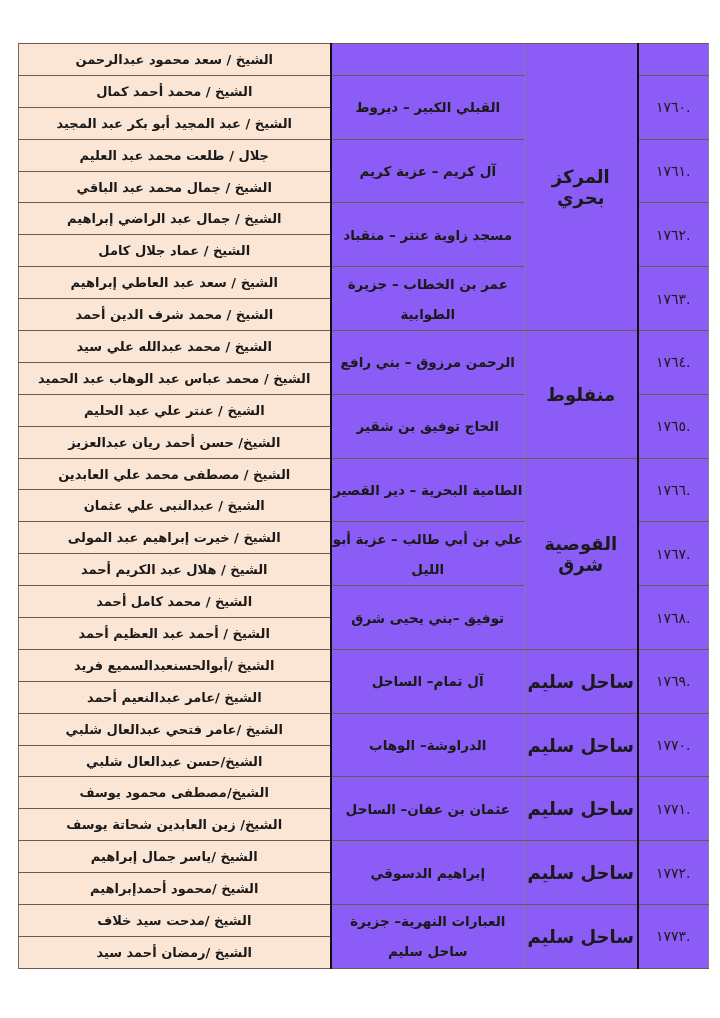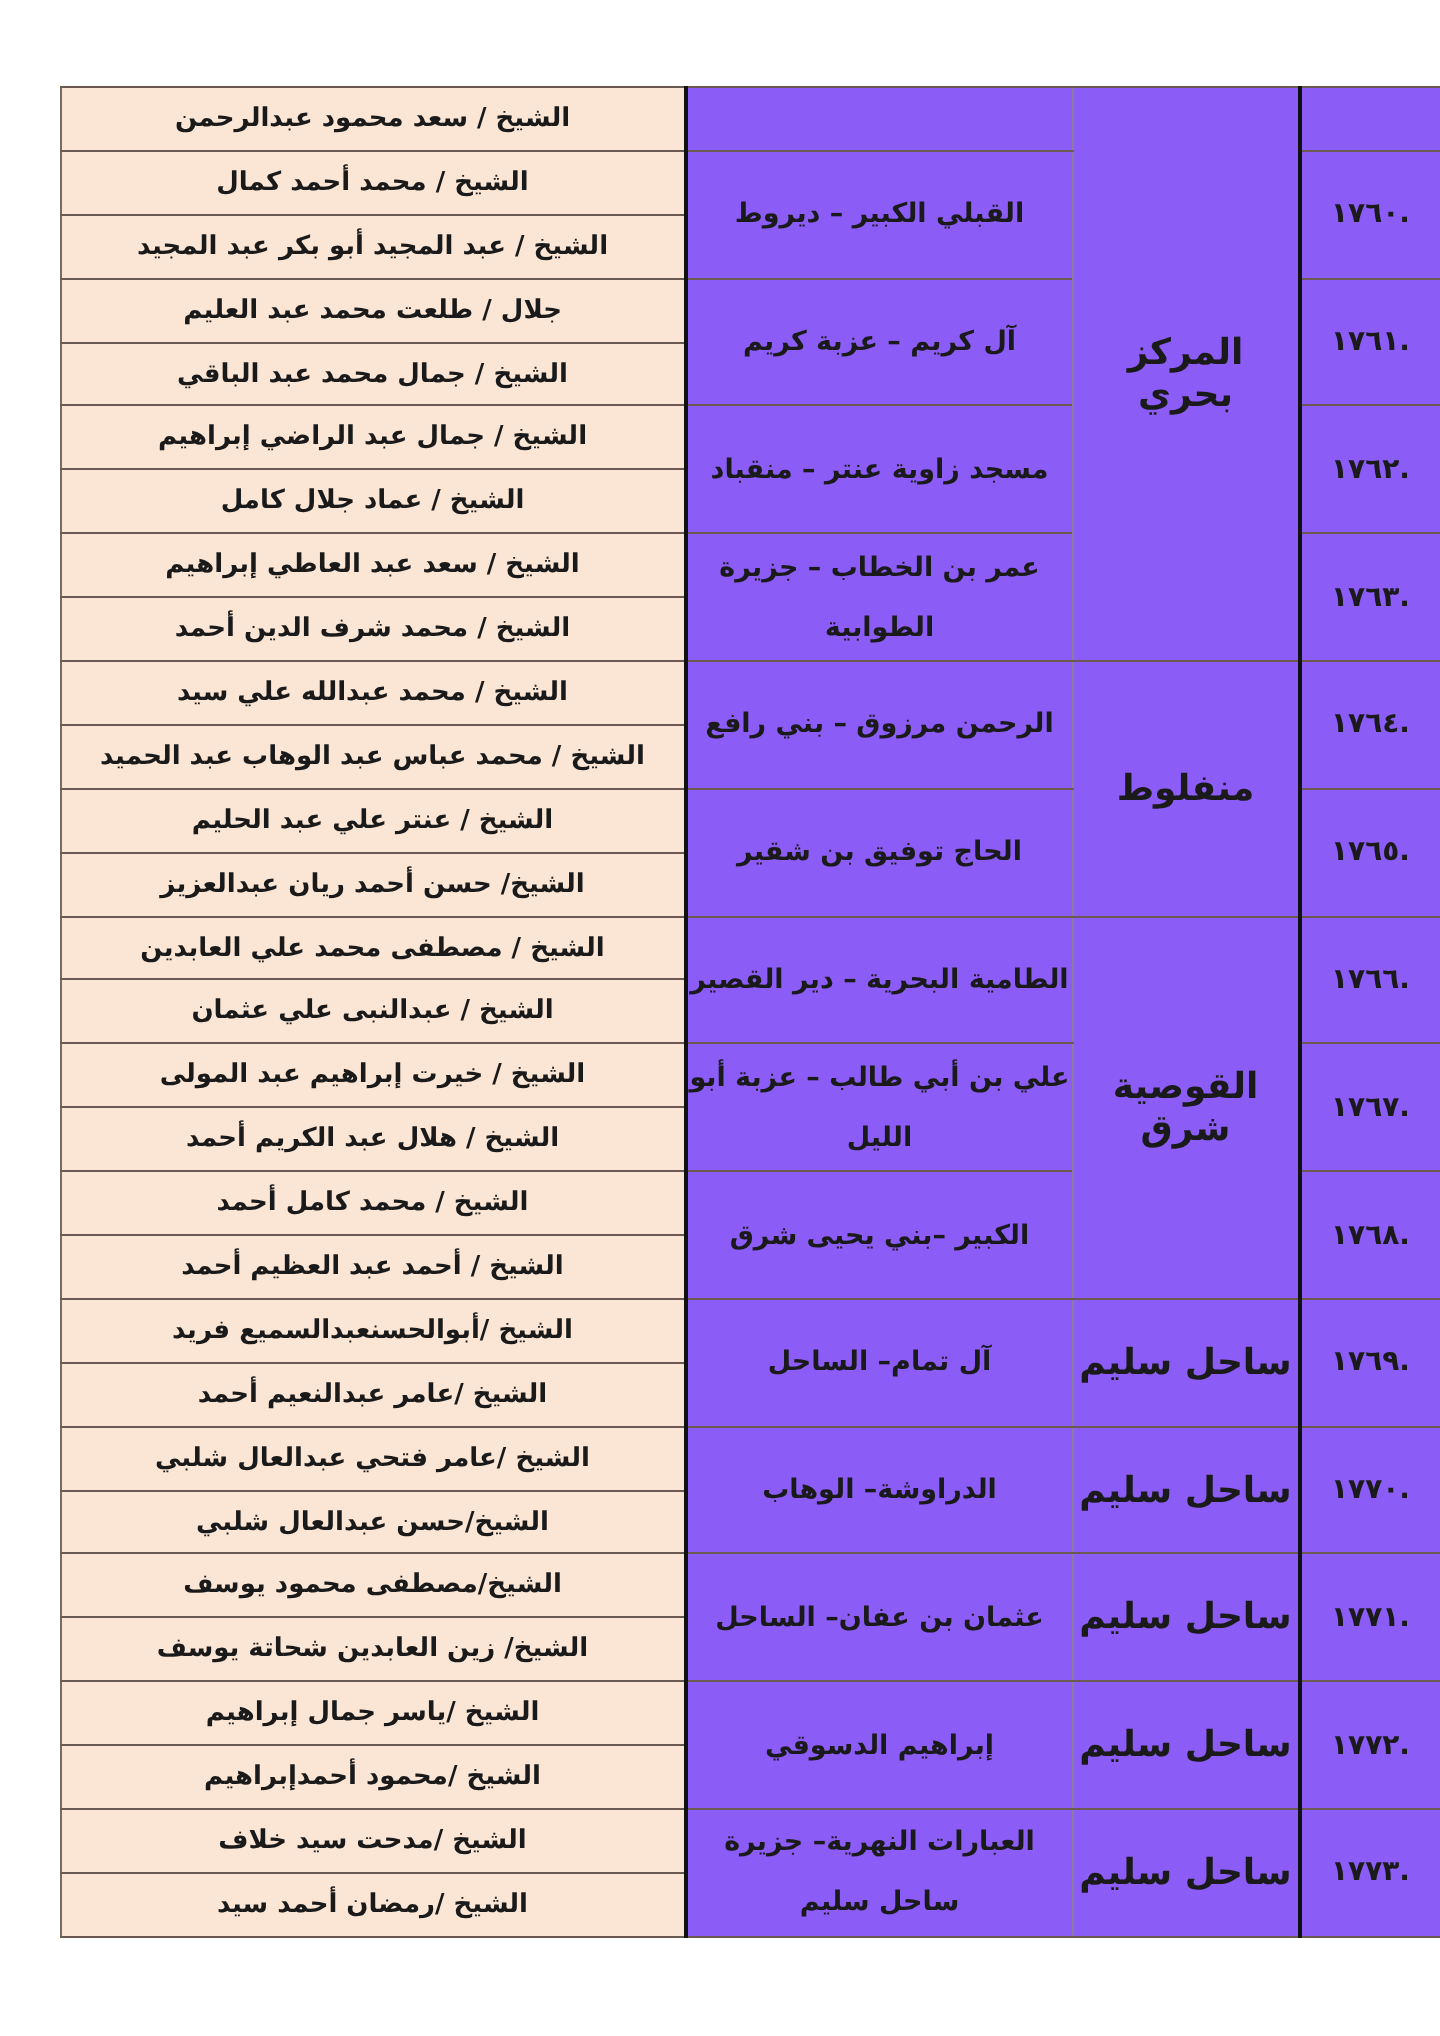--- a/index.html
+++ b/index.html
@@ -1,41 +1,41 @@
 <!DOCTYPE html>
 <html><head>
 <meta charset="utf-8">
 <style>
   html, body { margin: 0; padding: 0; }
   body {
     width: 720px; height: 1018px; background: #ffffff; position: relative;
     font-family: "DejaVu Sans", sans-serif; overflow: hidden;
   }
   table.roster {
-    position: absolute; left: 30px; top: 43px; width: 690px;
+    position: absolute; left: 18px; top: 43px; width: 690px;
     border-collapse: collapse; table-layout: fixed; direction: ltr;
   }
   table.roster td {
     height: 30.9px; padding: 0; text-align: center; vertical-align: middle;
     font-weight: bold; color: #1a1a1a; direction: rtl;
     border-top: 1px solid #6b5a52; border-bottom: 1px solid #6b5a52;
   }
   td.name {
     background: #fbe6d6; font-size: 13px; border-left: 1px solid #7a6a62;
   }
   td.mosque, td.area, td.num { background: #8b5cf6; }
   td.mosque { font-size: 13.5px; border-left: 2px solid #111; line-height: 30px; }
   td.area { font-size: 18px; border-left: 1px solid #8a7f98; }
   td.num { font-size: 14px; border-left: 2px solid #111; border-right: 1px solid #8a7f98; }
   td.mosque, td.area, td.num { border-top-color: #7d7190; border-bottom-color: #7d7190; }
   col.c-name { width: 312px; }
   col.c-mosque { width: 194px; }
   col.c-area { width: 113px; }
   col.c-num { width: 71px; }
-  .numtext { font-weight: bold; letter-spacing: 0.5px; }
+  .numtext { font-weight: normal; letter-spacing: 0.5px; }
 </style>
 </head>
 <body>
 
 <table class="roster">
   <colgroup>
     <col class="c-name">
       <col class="c-mosque">
       <col class="c-area">
       <col class="c-num">
@@ -118,21 +118,21 @@
       <td class="name">الشيخ / خيرت إبراهيم عبد المولى</td>
       <td class="mosque" rowspan="2">علي بن أبي طالب – عزبة أبو الليل</td>
       <td class="num" rowspan="2"><span class="numtext">.١٧٦٧</span></td>
     </tr>
     <tr>
       <td class="name">الشيخ / هلال عبد الكريم أحمد</td>
     </tr>
 
     <tr>
       <td class="name">الشيخ / محمد كامل أحمد</td>
-      <td class="mosque" rowspan="2">الكبير –بني يحيى شرق</td>
+      <td class="mosque" rowspan="2">توفيق –بني يحيى شرق</td>
       <td class="num" rowspan="2"><span class="numtext">.١٧٦٨</span></td>
     </tr>
     <tr>
       <td class="name">الشيخ / أحمد عبد العظيم أحمد</td>
     </tr>
 
     <tr>
       <td class="name">الشيخ /أبوالحسنعبدالسميع فريد</td>
       <td class="mosque" rowspan="2">آل تمام– الساحل</td>
       <td class="area" rowspan="2">ساحل سليم</td>

